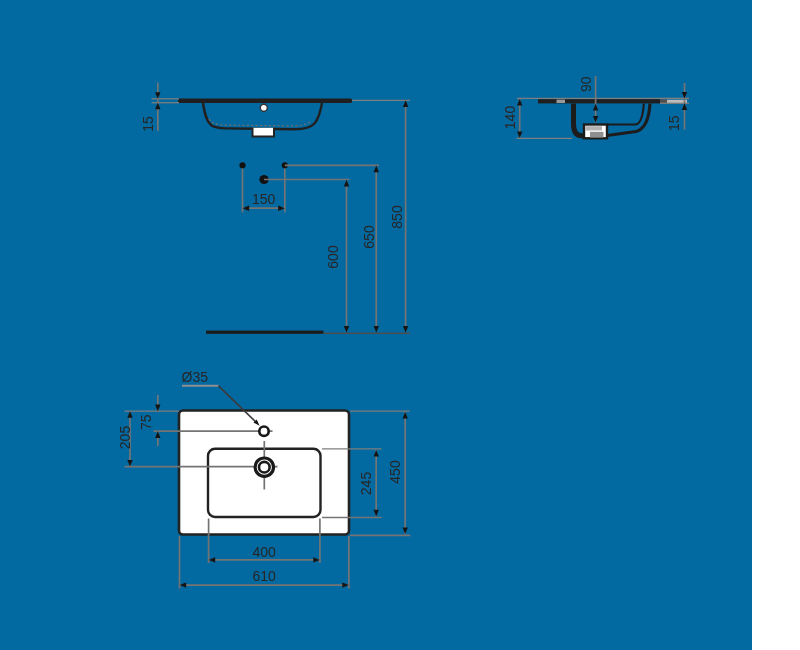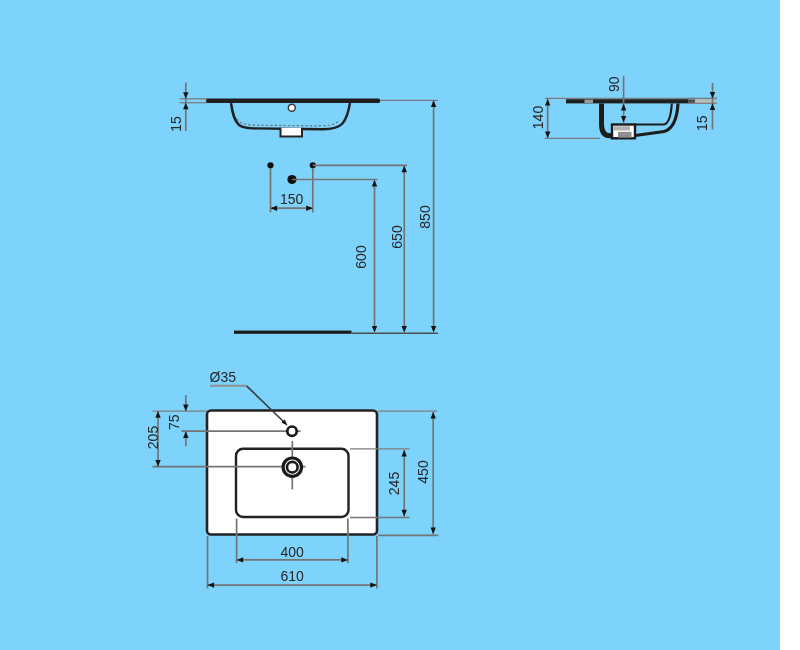--- a/index.html
+++ b/index.html
@@ -1,16 +1,16 @@
 <!DOCTYPE html>
 <html><head>
 <meta charset="utf-8">
 <style>
 html,body{margin:0;padding:0;background:#ffffff;}
-#sheet{width:752px;height:650px;position:relative;background:#7dd3fc;padding-left:28px;}
+#sheet{width:752px;height:650px;position:relative;background:#0369a1;}
 text{font-family:"Liberation Sans",sans-serif;font-size:14px;fill:#262626;}
 .thin{stroke:#747474;stroke-width:1.7;fill:none;}
 .thin1{stroke:#7e7e7e;stroke-width:1.3;fill:none;}
 .thick{stroke:#202020;stroke-width:2.4;fill:none;}
 .arr{fill:#141414;stroke:none;}
 </style>
 </head>
 <body>
 <div id="sheet">
 <svg width="800" height="650" viewBox="0 0 800 650">

